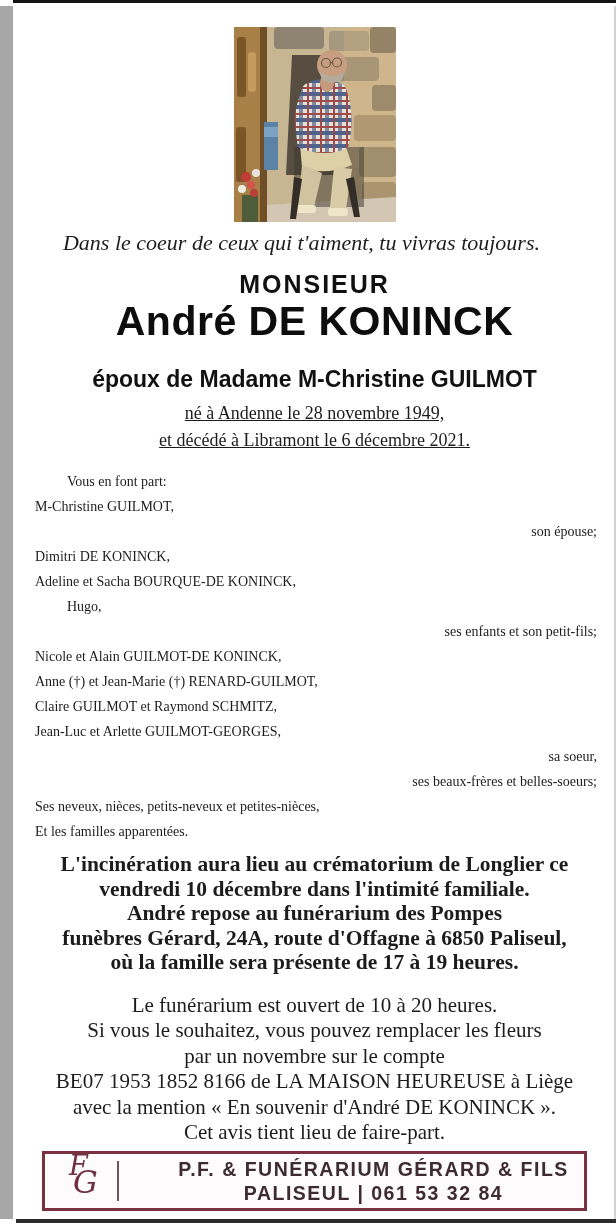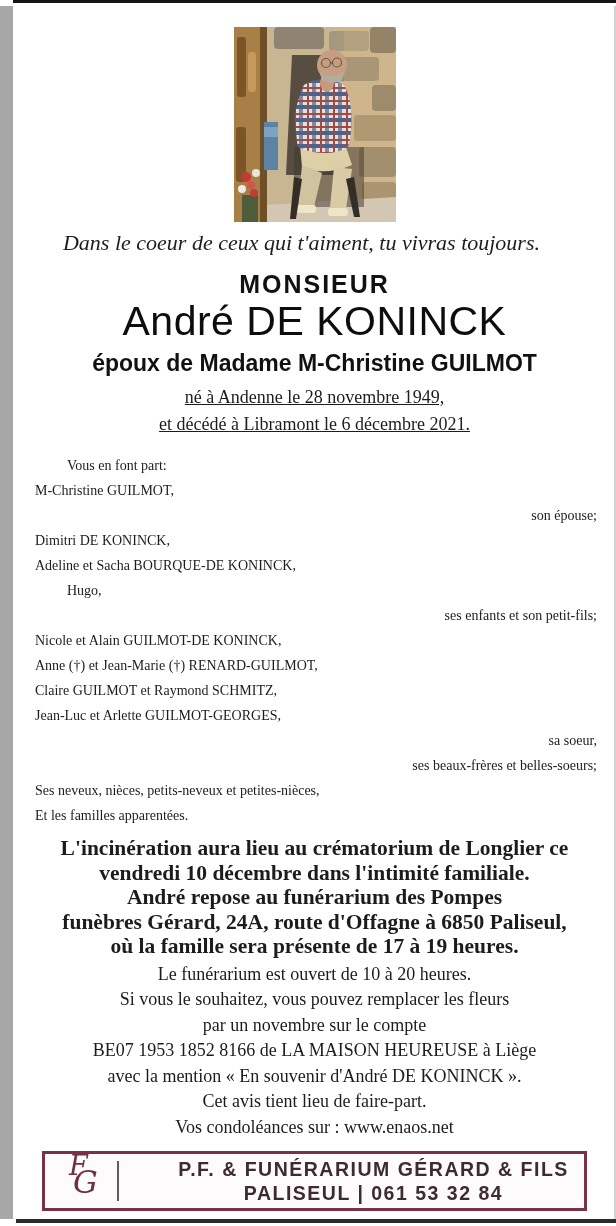--- a/index.html
+++ b/index.html
@@ -39,29 +39,29 @@
     font-family: "Liberation Sans", sans-serif;
     font-weight: bold;
     font-size: 25px;
     letter-spacing: 2px;
     line-height: 28px;
     color: #111;
   }
   .deceased-name {
     margin-top: 1px;
     font-family: "Liberation Sans", sans-serif;
-    font-weight: normal;
+    font-weight: bold;
     font-size: 41px;
     line-height: 44px;
     letter-spacing: 0.5px;
     color: #0d0d0d;
     white-space: nowrap;
   }
   .spouse-line {
-    margin-top: 6px;
+    margin-top: 22px;
     font-family: "Liberation Sans", sans-serif;
     font-weight: bold;
     font-size: 23px;
     line-height: 28px;
     color: #111;
     white-space: nowrap;
   }
   .birth-death { margin-top: 7px; font-size: 18px; line-height: 27px; text-decoration: underline; }
 
   .family {
@@ -76,22 +76,22 @@
   .family div { white-space: nowrap; }
 
   .ceremony {
     margin-top: 8px;
     font-weight: bold;
     font-size: 21.5px;
     line-height: 24.5px;
   }
   .ceremony div, .practical div { white-space: nowrap; }
   .practical {
-    margin-top: 3px;
-    font-size: 18px;
+    margin-top: 18px;
+    font-size: 21px;
     line-height: 25.5px;
   }
 
   .footer-box {
     position: absolute;
     left: 42px; top: 1151px;
     width: 545px; height: 60px;
     box-sizing: border-box;
     border: 3px solid #7a3243;
     background: #fdfbfb;

